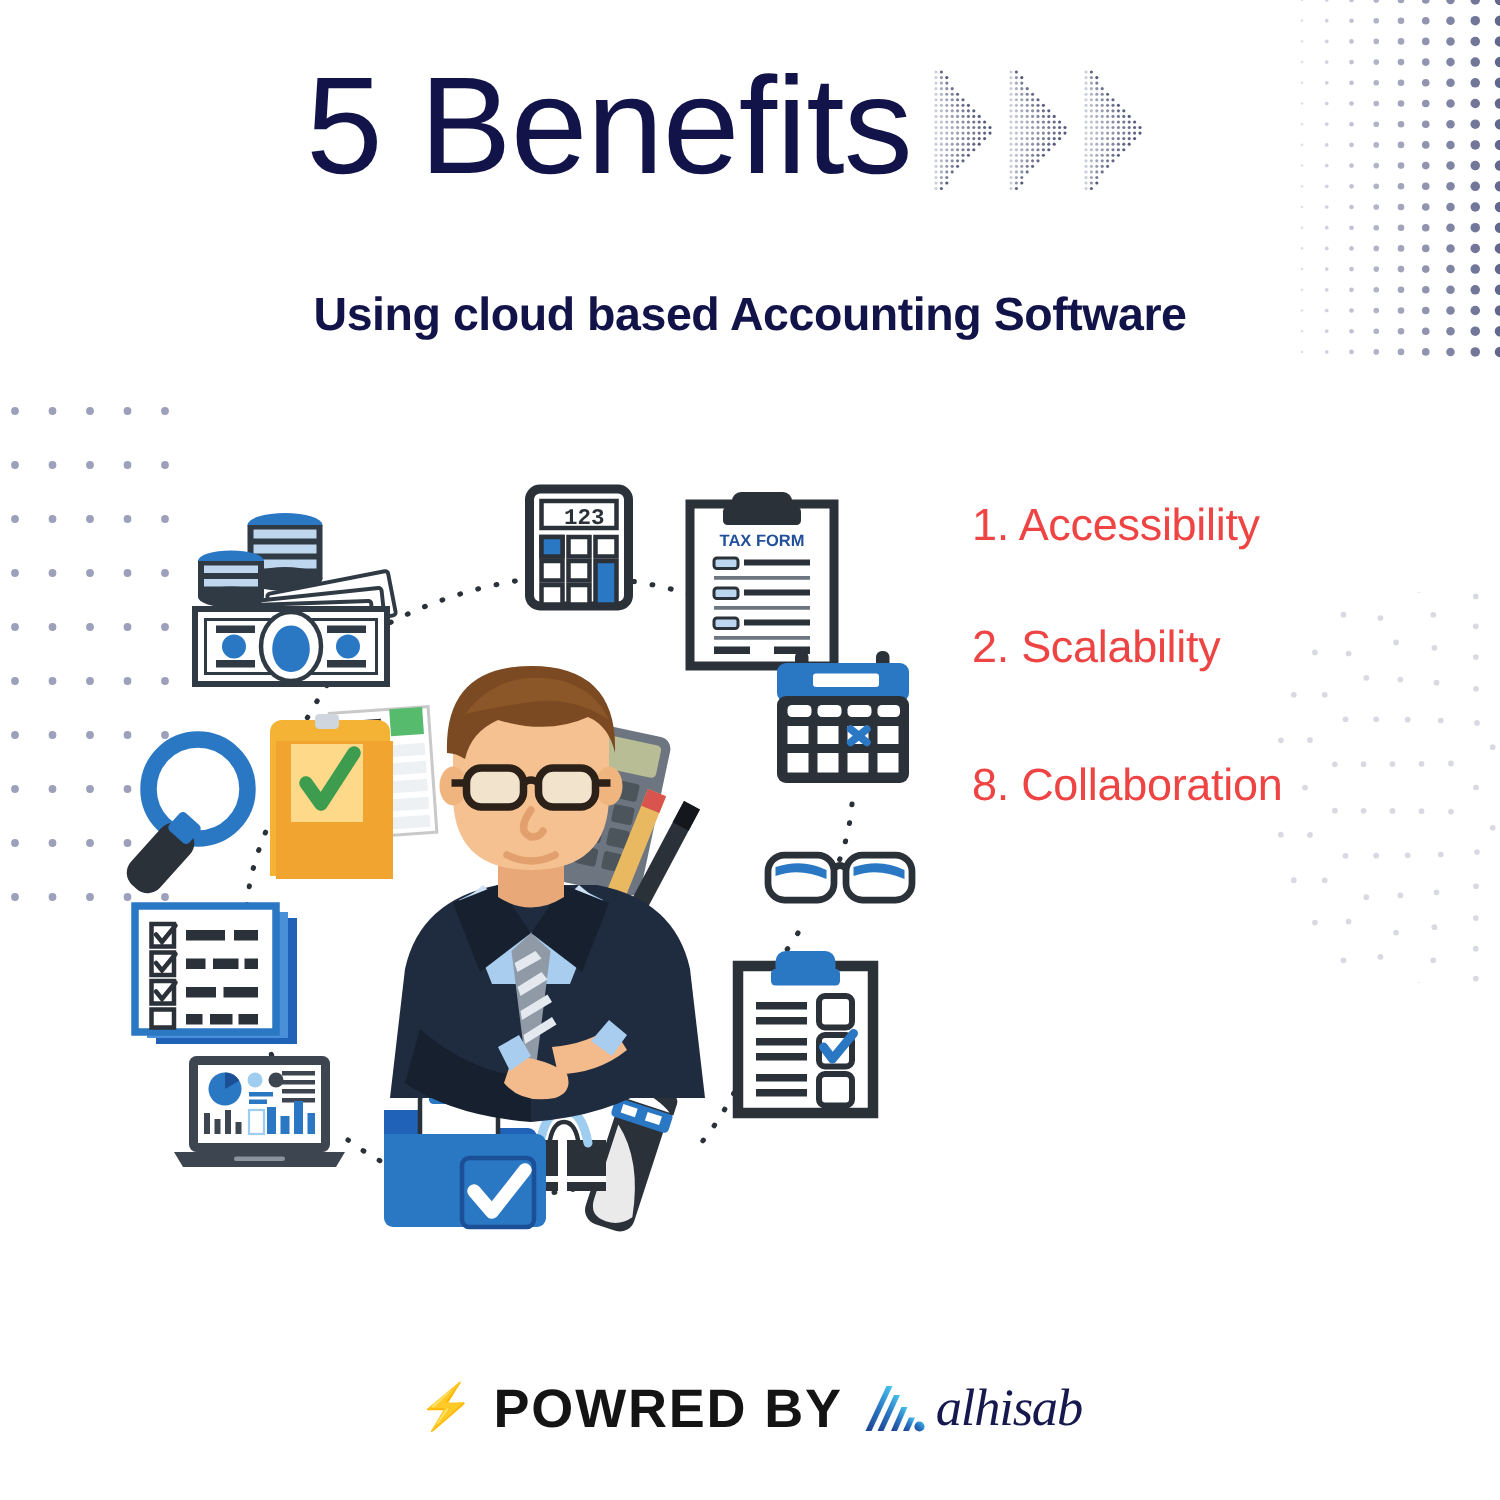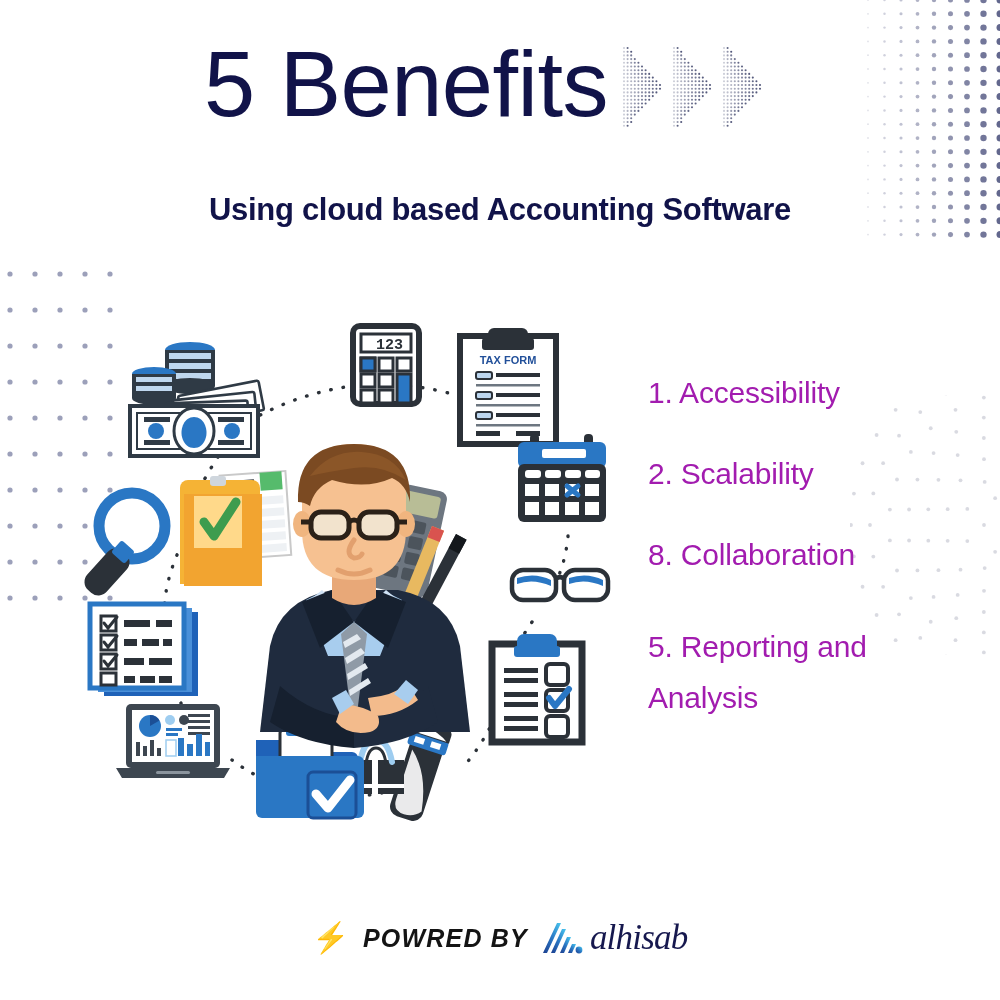--- a/index.html
+++ b/index.html
@@ -45,41 +45,40 @@
     letter-spacing:-0.3px;
     font-family:"Liberation Sans", sans-serif;
     margin-top:20px;
   }
 
   
   .benefits{
     position:absolute;left:648px;top:336px;width:330px;
   }
   .benefit-item{
-    font-size:30px;color:#a21caf;
+    font-size:30px;color:#ef4444;
     line-height:1.0;
     margin-bottom:51px;
     font-family:"Liberation Sans", sans-serif;
     white-space:pre-line;
     letter-spacing:-0.2px;
-    margin-top:42px;
   }
   .benefit-item:last-child{margin-bottom:0;line-height:1.7;}
 
   
   .illus{position:absolute;left:60px;top:286px;width:560px;height:560px;}
 
   
   .footer{
     position:absolute;left:0;top:918px;width:1000px;
     display:flex;align-items:center;justify-content:center;gap:13px;
   }
   .bolt{font-size:30px;line-height:1;}
   .powered{
-    font-size:25px;font-style:italic;font-weight:600;
+    font-size:36px;font-weight:600;
     letter-spacing:1.2px;color:#141414;
     font-family:"Liberation Sans", sans-serif;
   }
   .brand-wrap{display:flex;align-items:center;gap:7px;}
   .brand-name{
     font-size:35px;font-weight:normal;font-style:italic;
     color:#16184e;letter-spacing:-0.8px;
     font-family:"Liberation Serif", serif;
   }
 </style>
@@ -827,22 +826,20 @@
           </svg>
       </div>
     </div>
     <div class="subtitle">Using cloud based Accounting Software</div>
   </div>
 
   <div class="benefits">
     <div class="benefit-item">1. Accessibility</div>
     <div class="benefit-item">2. Scalability</div>
     <div class="benefit-item">8. Collaboration</div>
-    <div class="benefit-item">5. Reporting and
-Analysis</div>
   </div>
 
   <svg class="illus" viewBox="0 0 560 560">
 
     <g fill="none" stroke="#2b3138" stroke-width="3.4" stroke-linecap="round" stroke-dasharray="0.5 12">
       <path d="M168,148 C210,120 250,106 292,100"></path>
       <path d="M350,100 C385,104 410,112 436,126"></path>
       <path d="M470,150 C488,168 498,190 504,212"></path>
       <path d="M508,250 C506,272 500,290 490,308"></path>
       <path d="M472,336 C462,352 452,364 444,374"></path>

